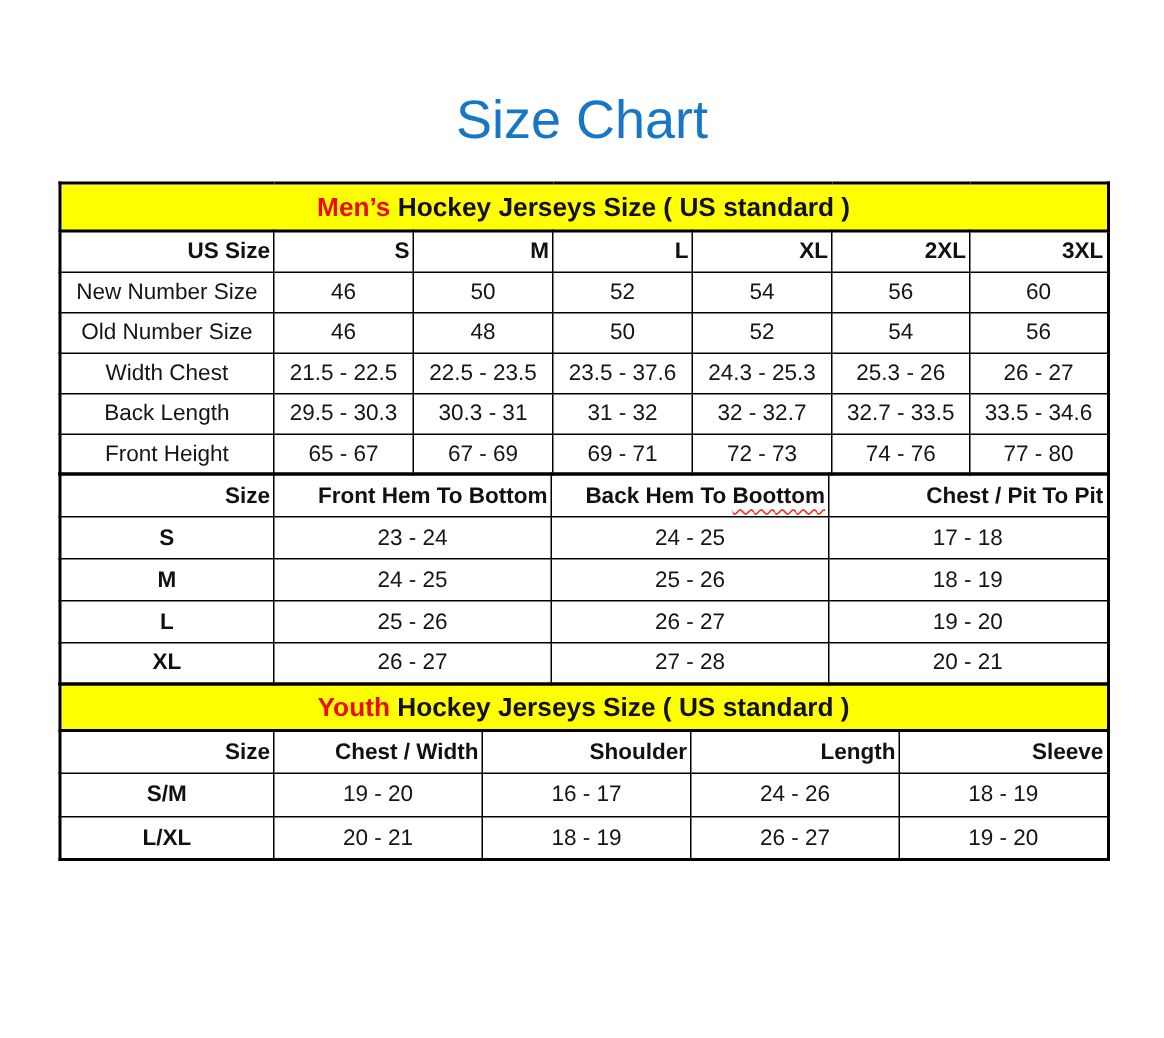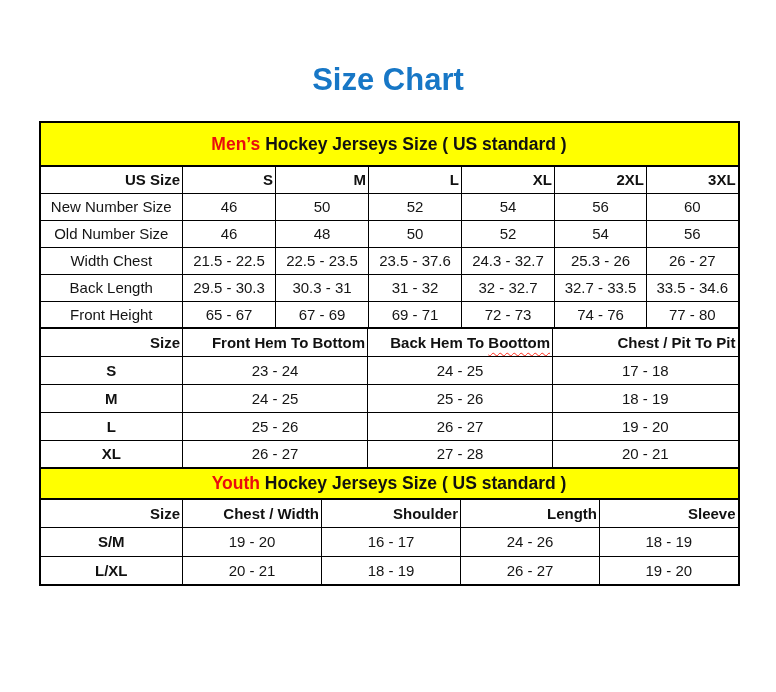--- a/index.html
+++ b/index.html
@@ -6,23 +6,23 @@
   html, body {
     margin: 0; padding: 0;
     width: 776px; height: 692px;
     background: #ffffff;
     font-family: "Liberation Sans", "DejaVu Sans", sans-serif;
     overflow: hidden;
   }
   .title {
     margin: 62px 0 0 0;
     text-align: center;
-    font-size: 31px;
+    font-size: 36px;
     line-height: 36px;
-    font-weight: 700;
+    font-weight: 400;
     letter-spacing: 0px;
     color: var(--title-blue, #1777c6);
   }
   .tables {
     width: 699px;
     margin: 23px auto 0 auto;
   }
   table.size-table {
     border-collapse: collapse;
     table-layout: fixed;
@@ -69,21 +69,21 @@
         <colgroup>
           <col style="width: 143px;">
           <col style="width: 93px;">
           <col style="width: 93px;">
           <col style="width: 93px;">
           <col style="width: 93px;">
           <col style="width: 92px;">
           <col style="width: 92px;">
         </colgroup>
         <tbody>
-          <tr style="height: 44px; margin-top: 44px;">
+          <tr style="height: 32px; margin-top: 44px;">
             <td colspan="7" class="band"><span class="band-accent">Men’s</span><span> Hockey Jerseys Size ( US standard )</span></td>
           </tr>
           <tr style="height: 27px;">
             <th>US Size</th>
             <th>S</th>
             <th>M</th>
             <th>L</th>
             <th>XL</th>
             <th>2XL</th>
             <th>3XL</th>
@@ -104,21 +104,21 @@
             <td class="value">50</td>
             <td class="value">52</td>
             <td class="value">54</td>
             <td class="value">56</td>
           </tr>
           <tr style="height: 27px;">
             <td class="rowlabel">Width Chest</td>
             <td class="value">21.5 - 22.5</td>
             <td class="value">22.5 - 23.5</td>
             <td class="value">23.5 - 37.6</td>
-            <td class="value">24.3 - 32.7</td>
+            <td class="value">24.3 - 25.3</td>
             <td class="value">25.3 - 26</td>
             <td class="value">26 - 27</td>
           </tr>
           <tr style="height: 27px;">
             <td class="rowlabel">Back Length</td>
             <td class="value">29.5 - 30.3</td>
             <td class="value">30.3 - 31</td>
             <td class="value">31 - 32</td>
             <td class="value">32 - 32.7</td>
             <td class="value">32.7 - 33.5</td>

